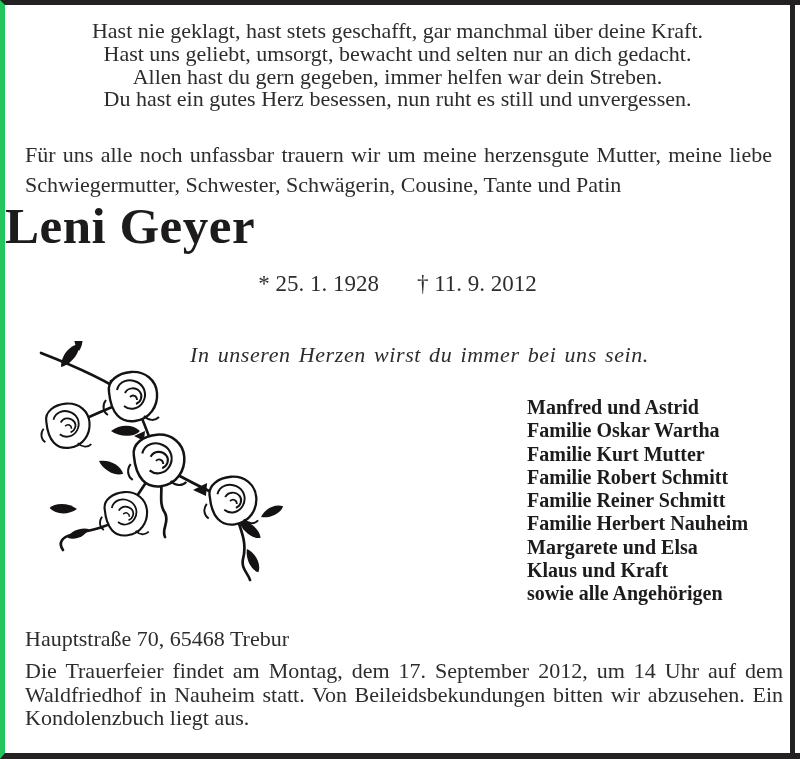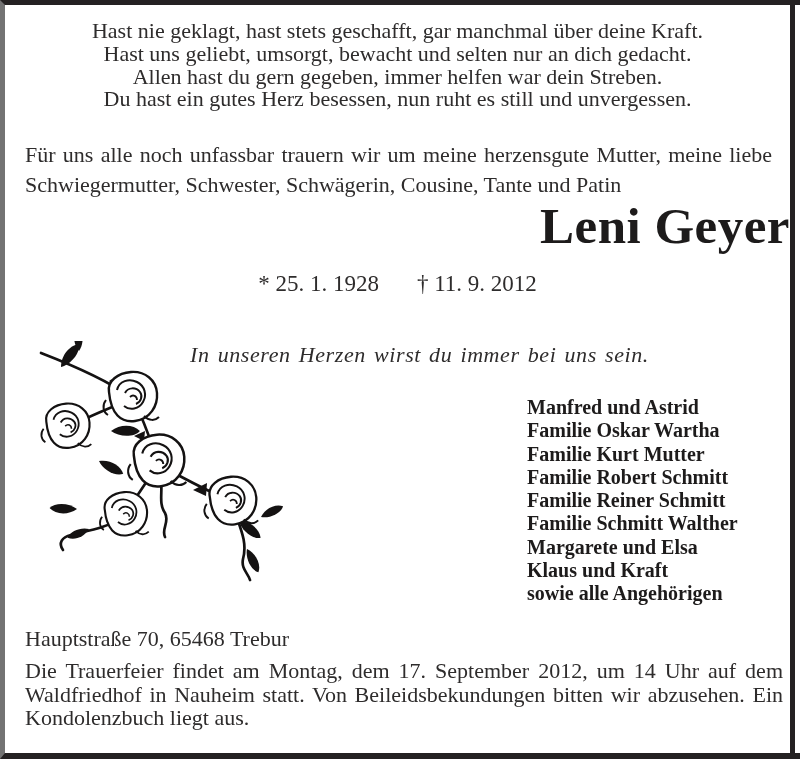--- a/index.html
+++ b/index.html
@@ -4,21 +4,21 @@
 <style>
   html, body { margin: 0; padding: 0; background: #ffffff; }
   .page {
     position: relative;
     width: 800px;
     height: 759px;
     box-sizing: border-box;
     background: #ffffff;
     border-top: 5px solid #242122;
     border-bottom: 6px solid #242122;
-    border-left: 5px solid #737373;
+    border-left: 5px solid #22c55e;
     font-family: "Liberation Serif", "DejaVu Serif", serif;
     color: #2e2c2c;
     overflow: hidden;
   }
   .right-rule {
     position: absolute;
     top: 0; bottom: 0; right: 5px;
     width: 5px;
     background: #242122;
   }
@@ -34,27 +34,26 @@
     top: 135px; left: 20px; right: 28px;
     margin: 0;
     font-size: 22px;
     line-height: 30px;
     text-align: justify;
   }
   .name {
     position: absolute;
     top: 192px; left: 0; right: 10px;
     margin: 0;
-    text-align: right;
+    text-align: left;
     font-size: 51px;
     line-height: 58px;
     font-weight: bold;
     color: #1d1b1b;
     letter-spacing: 0.5px;
-    padding-left: 30px;
   }
   .dates {
     position: absolute;
     top: 266px; left: 0; right: 10px;
     text-align: center;
     font-size: 23px;
     line-height: 26px;
   }
   .dates .birth { margin-right: 38px; }
   .devotion {
@@ -162,21 +161,21 @@
     <use href="#rose" transform="translate(98,174) scale(0.88)"></use>
     <use href="#rose" transform="translate(205,161) scale(0.97)"></use>
   </svg>
 
   <div class="mourners">
     <div>Manfred und Astrid</div>
     <div>Familie Oskar Wartha</div>
     <div>Familie Kurt Mutter</div>
     <div>Familie Robert Schmitt</div>
     <div>Familie Reiner Schmitt</div>
-    <div>Familie Schmitt Walther</div>
+    <div>Familie Herbert Nauheim</div>
     <div>Margarete und Elsa</div>
     <div>Klaus und Kraft</div>
     <div>sowie alle Angehörigen</div>
   </div>
 
   <div class="address">Hauptstraße 70, 65468 Trebur</div>
 
   <p class="funeral">Die Trauerfeier findet am Montag, dem 17. September 2012, um 14 Uhr auf dem Waldfriedhof in Nauheim statt. Von Beileidsbekundungen bitten wir abzusehen. Ein Kondolenzbuch liegt aus.</p>
 </div>
 

